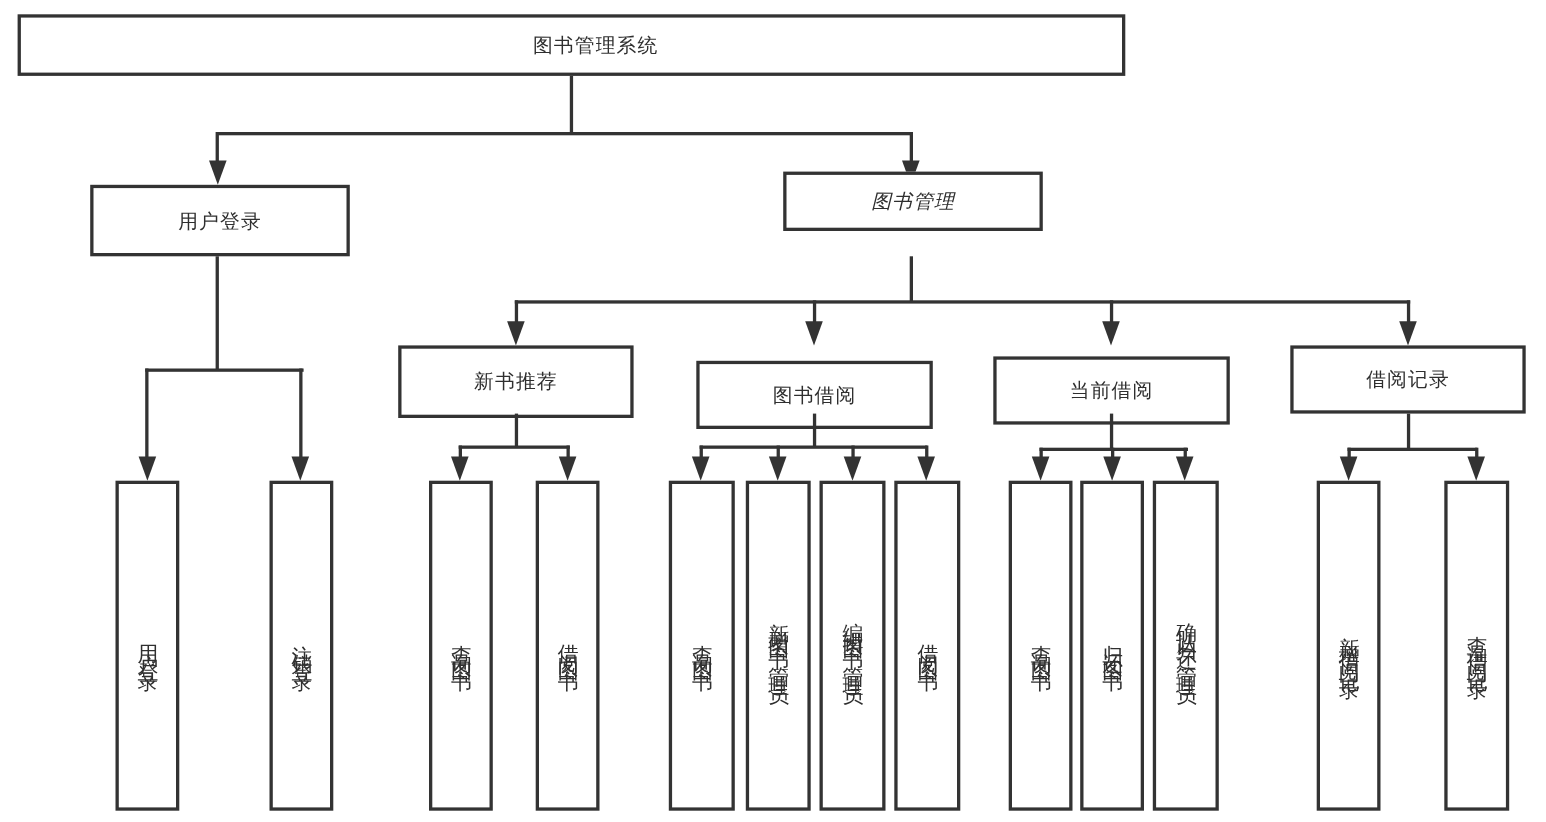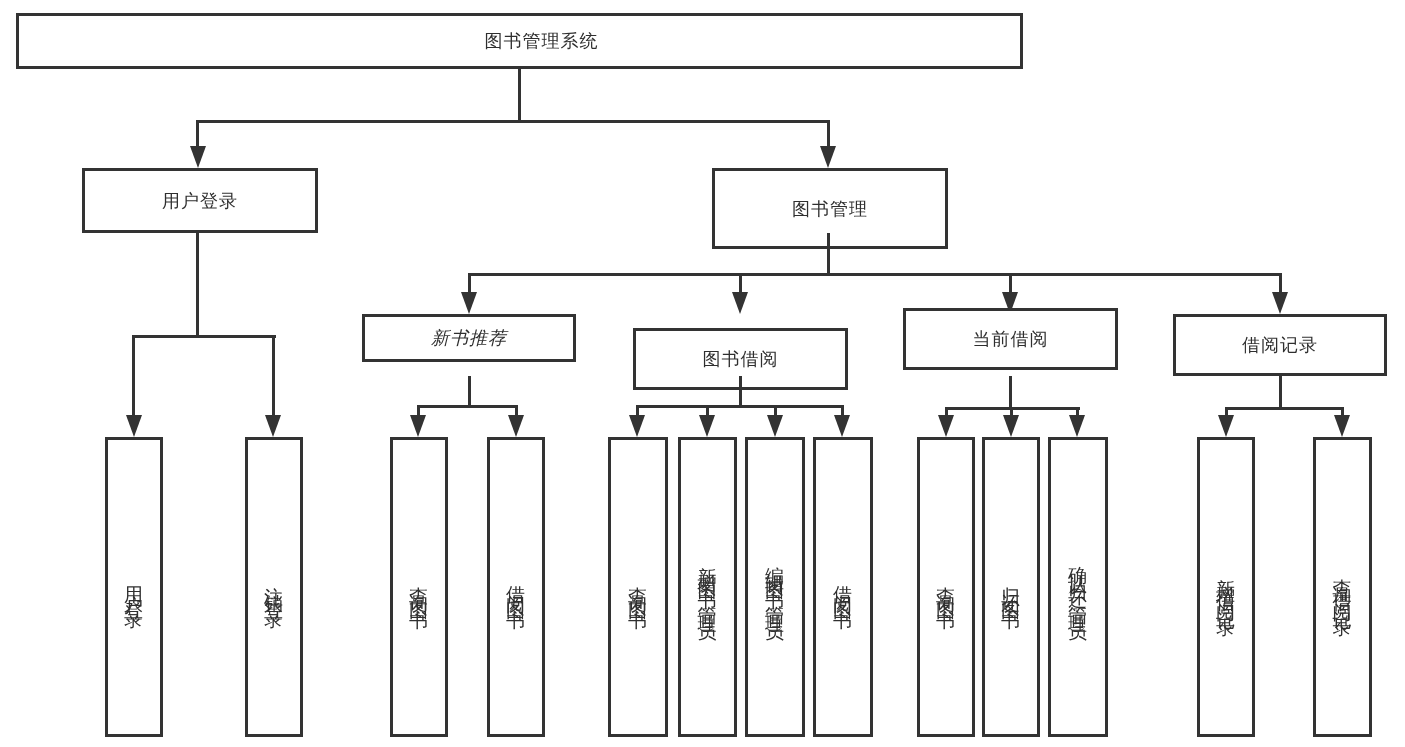--- a/index.html
+++ b/index.html
@@ -55,21 +55,21 @@
   <div class="ln" style="left:518px;top:69px;width:3px;height:51px;"></div>
   <div class="ln" style="left:197px;top:120px;width:633px;height:3px;"></div>
   <div class="ln" style="left:196px;top:120px;width:3px;height:28px;"></div>
   <div class="arrow" style="left:190px;top:146px;"></div>
   <div class="ln" style="left:827px;top:120px;width:3px;height:28px;"></div>
   <div class="arrow" style="left:820px;top:146px;"></div>
 
   <div class="box" style="left:82px;top:168px;width:236px;height:65px;">
     <span>用户登录</span>
   </div>
-  <div class="box" style="left:712px;top:168px;width:236px;height:81px;">
+  <div class="box" style="left:712px;top:156px;width:236px;height:54px;font-style:italic;">
     <span>图书管理</span>
   </div>
 
   <div class="ln" style="left:196px;top:233px;width:3px;height:104px;"></div>
   <div class="ln" style="left:132px;top:335px;width:144px;height:3px;"></div>
   <div class="ln" style="left:132px;top:335px;width:3px;height:84px;"></div>
   <div class="arrow" style="left:126px;top:415px;"></div>
   <div class="ln" style="left:272px;top:335px;width:3px;height:84px;"></div>
   <div class="arrow" style="left:265px;top:415px;"></div>
 
@@ -77,27 +77,27 @@
   <div class="ln" style="left:468px;top:273px;width:814px;height:3px;"></div>
   <div class="ln" style="left:468px;top:273px;width:3px;height:22px;"></div>
   <div class="arrow" style="left:461px;top:292px;"></div>
   <div class="ln" style="left:739px;top:273px;width:3px;height:22px;"></div>
   <div class="arrow" style="left:732px;top:292px;"></div>
   <div class="ln" style="left:1009px;top:273px;width:3px;height:22px;"></div>
   <div class="arrow" style="left:1002px;top:292px;"></div>
   <div class="ln" style="left:1279px;top:273px;width:3px;height:22px;"></div>
   <div class="arrow" style="left:1272px;top:292px;"></div>
 
-  <div class="box" style="left:362px;top:314px;width:214px;height:48px;font-style:italic;">
+  <div class="box" style="left:362px;top:314px;width:214px;height:66px;">
     <span>新书推荐</span>
   </div>
   <div class="box" style="left:633px;top:328px;width:215px;height:62px;">
     <span>图书借阅</span>
   </div>
-  <div class="box" style="left:903px;top:308px;width:215px;height:62px;">
+  <div class="box" style="left:903px;top:324px;width:215px;height:62px;">
     <span>当前借阅</span>
   </div>
   <div class="box" style="left:1173px;top:314px;width:214px;height:62px;">
     <span>借阅记录</span>
   </div>
 
   <div class="ln" style="left:468px;top:376px;width:3px;height:31px;"></div>
   <div class="ln" style="left:417px;top:405px;width:101px;height:3px;"></div>
   <div class="ln" style="left:417px;top:405px;width:3px;height:12px;"></div>
   <div class="arrow" style="left:410px;top:415px;"></div>

